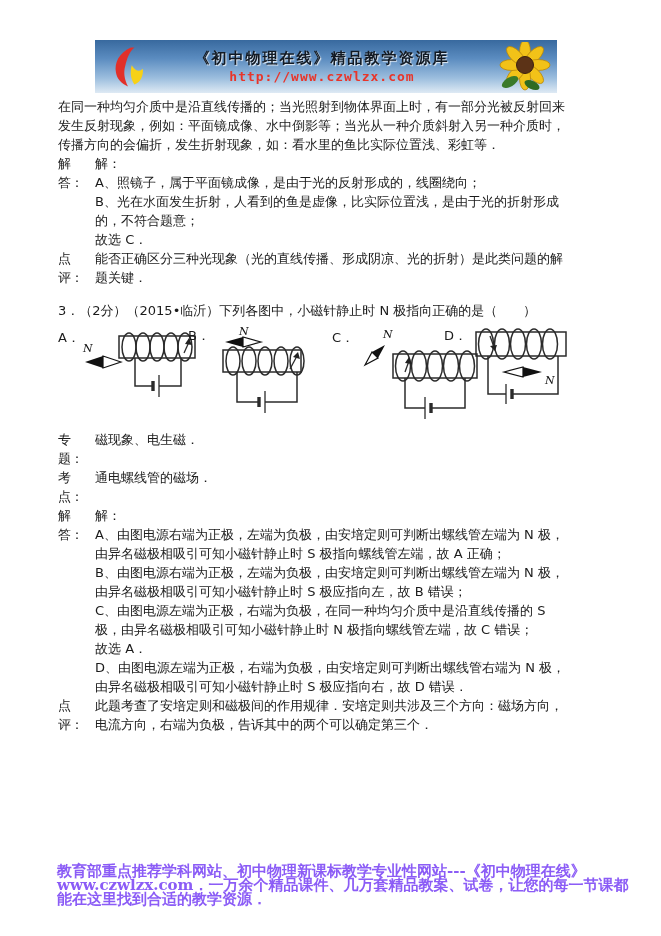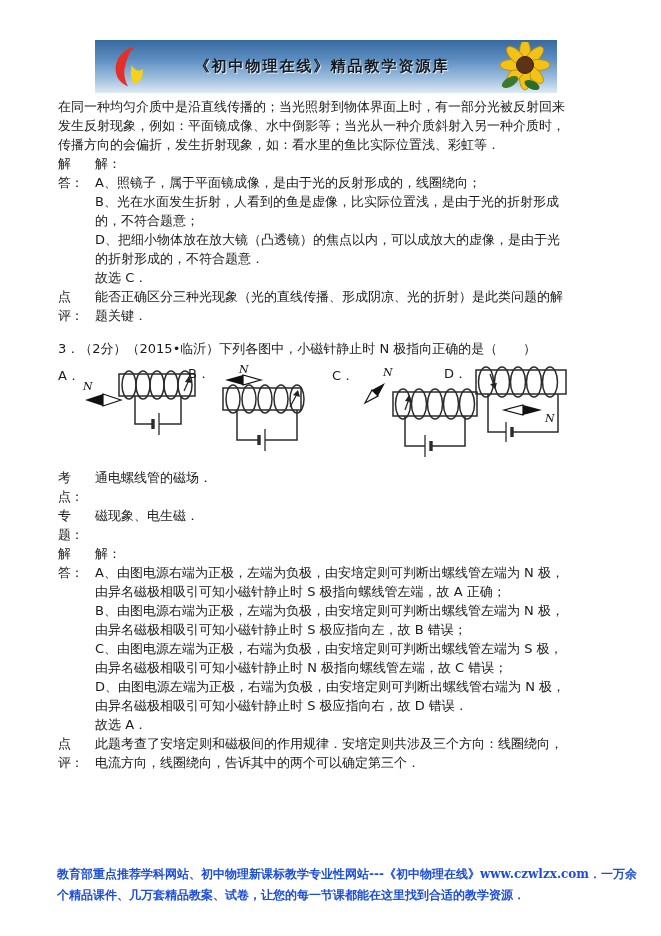--- a/index.html
+++ b/index.html
@@ -49,35 +49,36 @@
   .fig { display:block; }
   .fig .nlbl { font-size:11px; font-style:italic; fill:#111; font-family:"DejaVu Serif", serif; }
   .fig .wire { stroke:#2b2b2b; stroke-width:1.5; fill:none; }
   .fig .thick { stroke:#2b2b2b; stroke-width:3.4; }
   .fig .thin { stroke:#2b2b2b; stroke-width:1.3; }
 
   
   .footer {
     position:absolute; left:57px; top:864px; width:586px;
     font-family:"DejaVu Serif", serif; font-weight:bold;
-    font-size:12px; line-height:21px; color:#1d4ed8;
+    font-size:15px; line-height:14px; color:#8b5cf6;
   }
 </style>
 </head>
 <body>
 
 <div class="page">
 
   <div class="banner">
     <svg class="banner-logo" viewBox="0 0 54 48">
       <path d="M30 3 C17 9 12 20 14 30 C15 37 20 42 27 45 C23 37 22 30 24 23 C26 15 28 8 34 3 Z" fill="#e2302a"></path>
       <path d="M31 22 C29 30 30 37 34 43 C40 41 44 34 43 26 C39 30 35 28 31 22 Z" fill="#f7d117"></path>
     </svg>
     <div class="banner-center">
       <div class="banner-title">《初中物理在线》精品教学资源库</div>
+      <div class="banner-url">http://www.czwlzx.com</div>
     </div>
     <svg class="banner-flower" viewBox="0 0 62 50">
       <g transform="translate(34,23)">
         <g fill="#f2c218" stroke="#b8860b" stroke-width="0.8">
           <ellipse cx="0" cy="-13" rx="5.5" ry="12"></ellipse>
           <ellipse cx="0" cy="-13" rx="5.5" ry="12" transform="rotate(45)"></ellipse>
           <ellipse cx="0" cy="-13" rx="5.5" ry="12" transform="rotate(90)"></ellipse>
           <ellipse cx="0" cy="-13" rx="5.5" ry="12" transform="rotate(135)"></ellipse>
           <ellipse cx="0" cy="-13" rx="5.5" ry="12" transform="rotate(180)"></ellipse>
           <ellipse cx="0" cy="-13" rx="5.5" ry="12" transform="rotate(225)"></ellipse>
@@ -94,21 +95,20 @@
   <div class="doc">
 
     <p class="para-cont">在同一种均匀介质中是沿直线传播的；当光照射到物体界面上时，有一部分光被反射回来发生反射现象，例如：平面镜成像、水中倒影等；当光从一种介质斜射入另一种介质时，传播方向的会偏折，发生折射现象，如：看水里的鱼比实际位置浅、彩虹等．</p>
 
     <div class="row">
       <span class="lbl">解答：</span>
       <div class="bd">
         <p>解：</p>
         <p>A、照镜子，属于平面镜成像，是由于光的反射形成的，线圈绕向；</p>
         <p>B、光在水面发生折射，人看到的鱼是虚像，比实际位置浅，是由于光的折射形成的，不符合题意；</p>
-        <p>D、把细小物体放在放大镜（凸透镜）的焦点以内，可以成放大的虚像，是由于光的折射形成的，不符合题意．</p>
         <p>故选 C．</p>
       </div>
     </div>
 
     <div class="row">
       <span class="lbl">点评：</span>
       <div class="bd">
           <p>能否正确区分三种光现象（光的直线传播、形成阴凉、光的折射）是此类问题的解题关键．</p>
         </div>
     </div>
@@ -233,48 +233,48 @@
             <path class="wire" d="M44 68 H90 V30"></path>
           </g>
         </svg>
       </div>
 
     </div>
 
     <div class="gap6"></div>
 
     <div class="row">
+      <span class="lbl">专题：</span>
+      <div class="bd">
+          <p>磁现象、电生磁．</p>
+        </div>
+    </div>
+    <div class="row">
       <span class="lbl">考点：</span>
       <div class="bd">
           <p>通电螺线管的磁场．</p>
-        </div>
-    </div>
-    <div class="row">
-      <span class="lbl">专题：</span>
-      <div class="bd">
-          <p>磁现象、电生磁．</p>
         </div>
     </div>
 
     <div class="row">
       <span class="lbl">解答：</span>
       <div class="bd">
         <p>解：</p>
         <p>A、由图电源右端为正极，左端为负极，由安培定则可判断出螺线管左端为 N 极，由异名磁极相吸引可知小磁针静止时 S 极指向螺线管左端，故 A 正确；</p>
         <p>B、由图电源右端为正极，左端为负极，由安培定则可判断出螺线管左端为 N 极，由异名磁极相吸引可知小磁针静止时 S 极应指向左，故 B 错误；</p>
-        <p>C、由图电源左端为正极，右端为负极，由安培定则可判断出螺线管左端为 S 极，由异名磁极相吸引可知小磁针静止时 N 极指向螺线管左端，故 C 错误；</p>
+        <p>C、由图电源左端为正极，右端为负极，在同一种均匀介质中是沿直线传播的 S 极，由异名磁极相吸引可知小磁针静止时 N 极指向螺线管左端，故 C 错误；</p>
+        <p>故选 A．</p>
         <p>D、由图电源左端为正极，右端为负极，由安培定则可判断出螺线管右端为 N 极，由异名磁极相吸引可知小磁针静止时 S 极应指向右，故 D 错误．</p>
-        <p>故选 A．</p>
       </div>
     </div>
 
     <div class="row">
       <span class="lbl">点评：</span>
       <div class="bd">
-          <p>此题考查了安培定则和磁极间的作用规律．安培定则共涉及三个方向：线圈绕向，电流方向，线圈绕向，告诉其中的两个可以确定第三个．</p>
+          <p>此题考查了安培定则和磁极间的作用规律．安培定则共涉及三个方向：磁场方向，电流方向，右端为负极，告诉其中的两个可以确定第三个．</p>
         </div>
     </div>
 
     <div class="gap14"></div>
 
 
   </div>
 
   <div class="footer">教育部重点推荐学科网站、初中物理新课标教学专业性网站---《初中物理在线》www.czwlzx.com．一万余个精品课件、几万套精品教案、试卷，让您的每一节课都能在这里找到合适的教学资源．</div>
 

